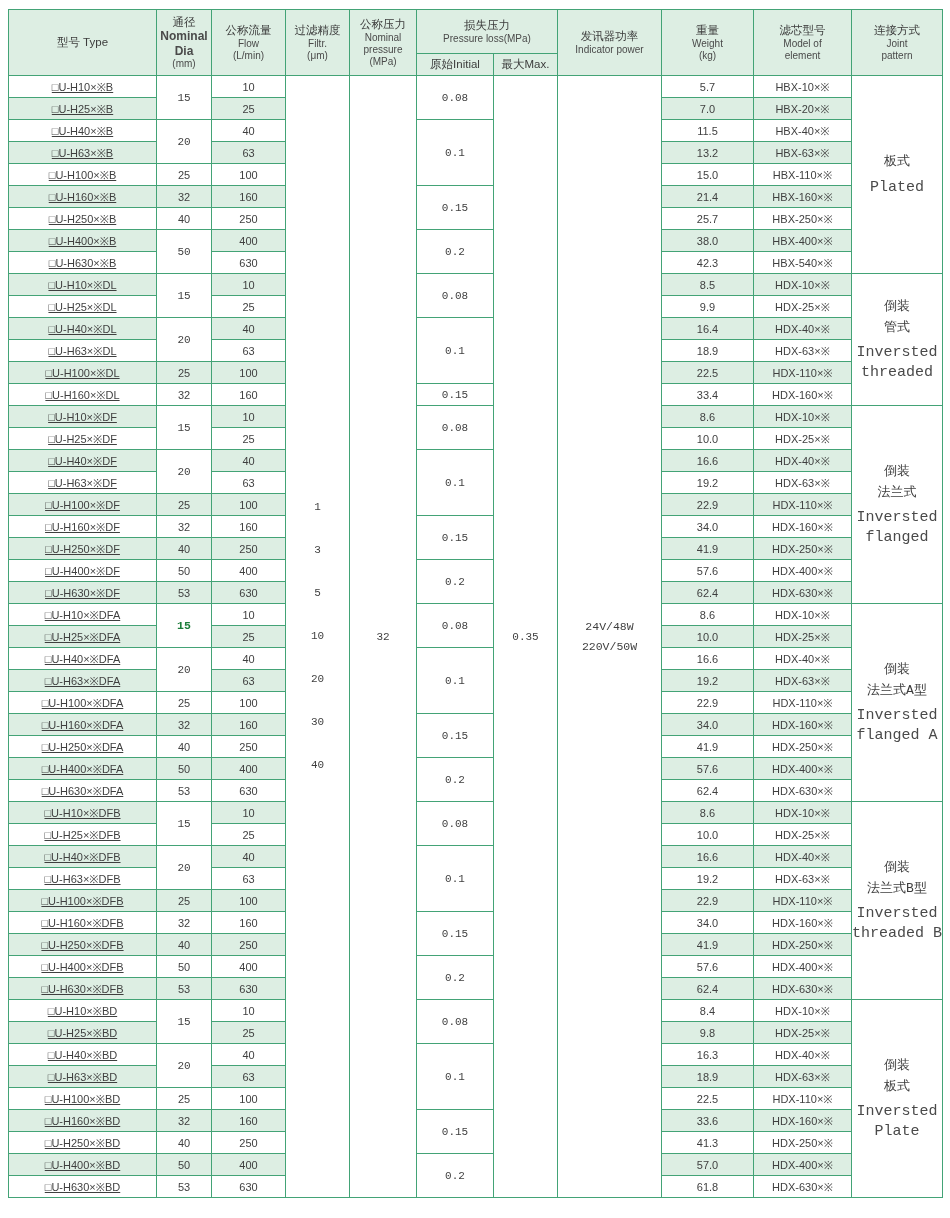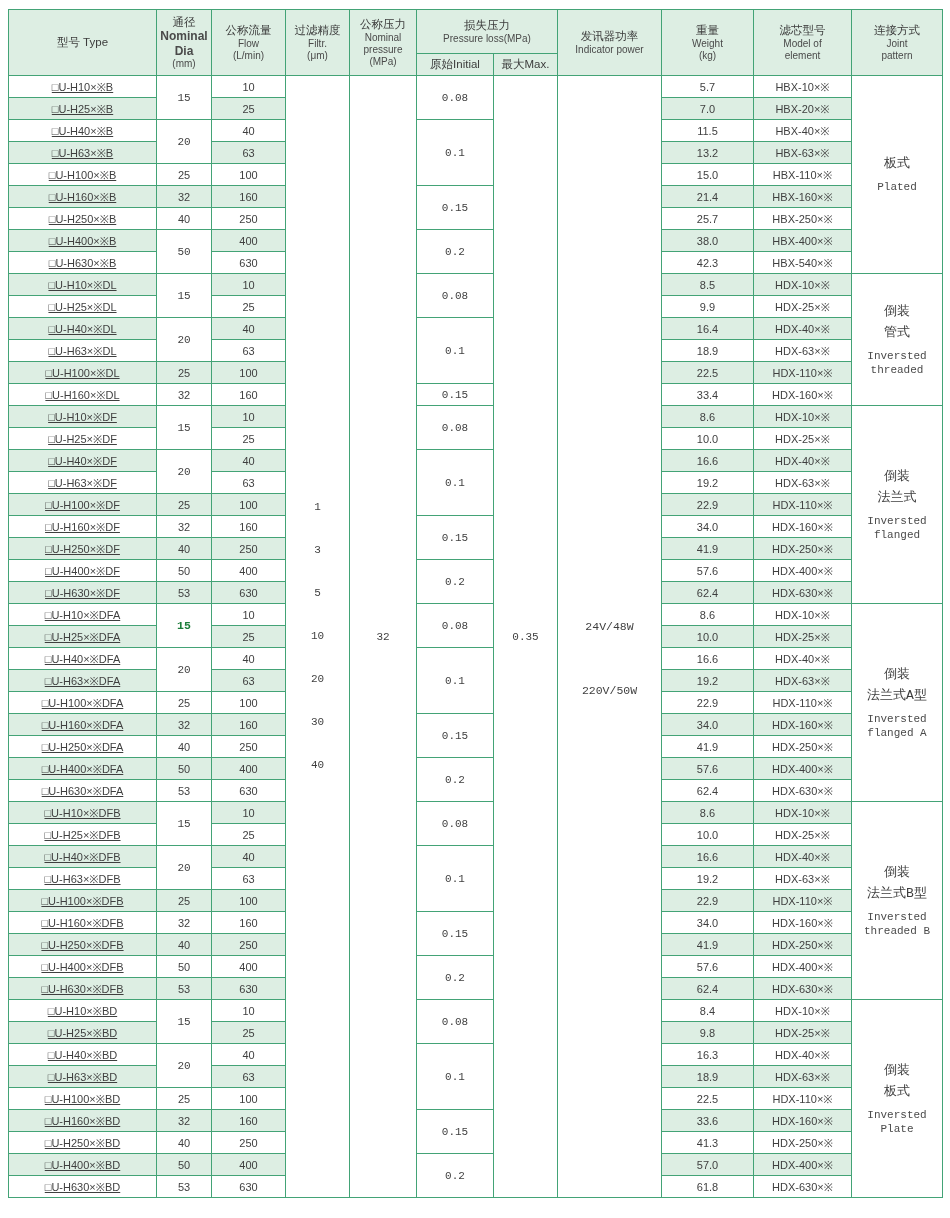--- a/index.html
+++ b/index.html
@@ -12,23 +12,23 @@
   thead tr.h1{height:44px;}
   thead tr.h2{height:22px;}
   tbody td{height:21px;background:#ffffff;}
   tbody tr.stripe td{background:#ddeee3;}
   tbody td.merged{background:#ffffff !important;font-family:Liberation Mono, monospace;}
   .zh{font-size:11.5px;color:#3c3c3c;line-height:1.25;}
   .en{font-size:10px;color:#4a4a4a;line-height:1.2;}
   .en-sm{font-size:12px;font-weight:bold;}
   .hl{color:#1c7d3a;font-weight:bold;font-size:11.5px;}
   td.filtr div{padding:16px 0;line-height:1;font-size:11px;}
-  td.indic div{line-height:1.7;font-size:11.5px;margin-top:44px;}
+  td.indic div{line-height:1.7;font-size:11.5px;}
   td.joint .jzh{font-size:13px;line-height:1.6;color:#3c3c3c;}
-  td.joint .jen{font-size:11px;line-height:1.3;color:#4a4a4a;}
+  td.joint .jen{font-size:15px;line-height:1.3;color:#4a4a4a;}
   td.joint .jen.first{margin-top:5px;}
   td.c-type{font-size:11px;text-decoration:underline;}
 </style>
 </head>
 <body>
 
 <div class="wrap">
   <table>
     <colgroup>
       <col style="width:148px">

